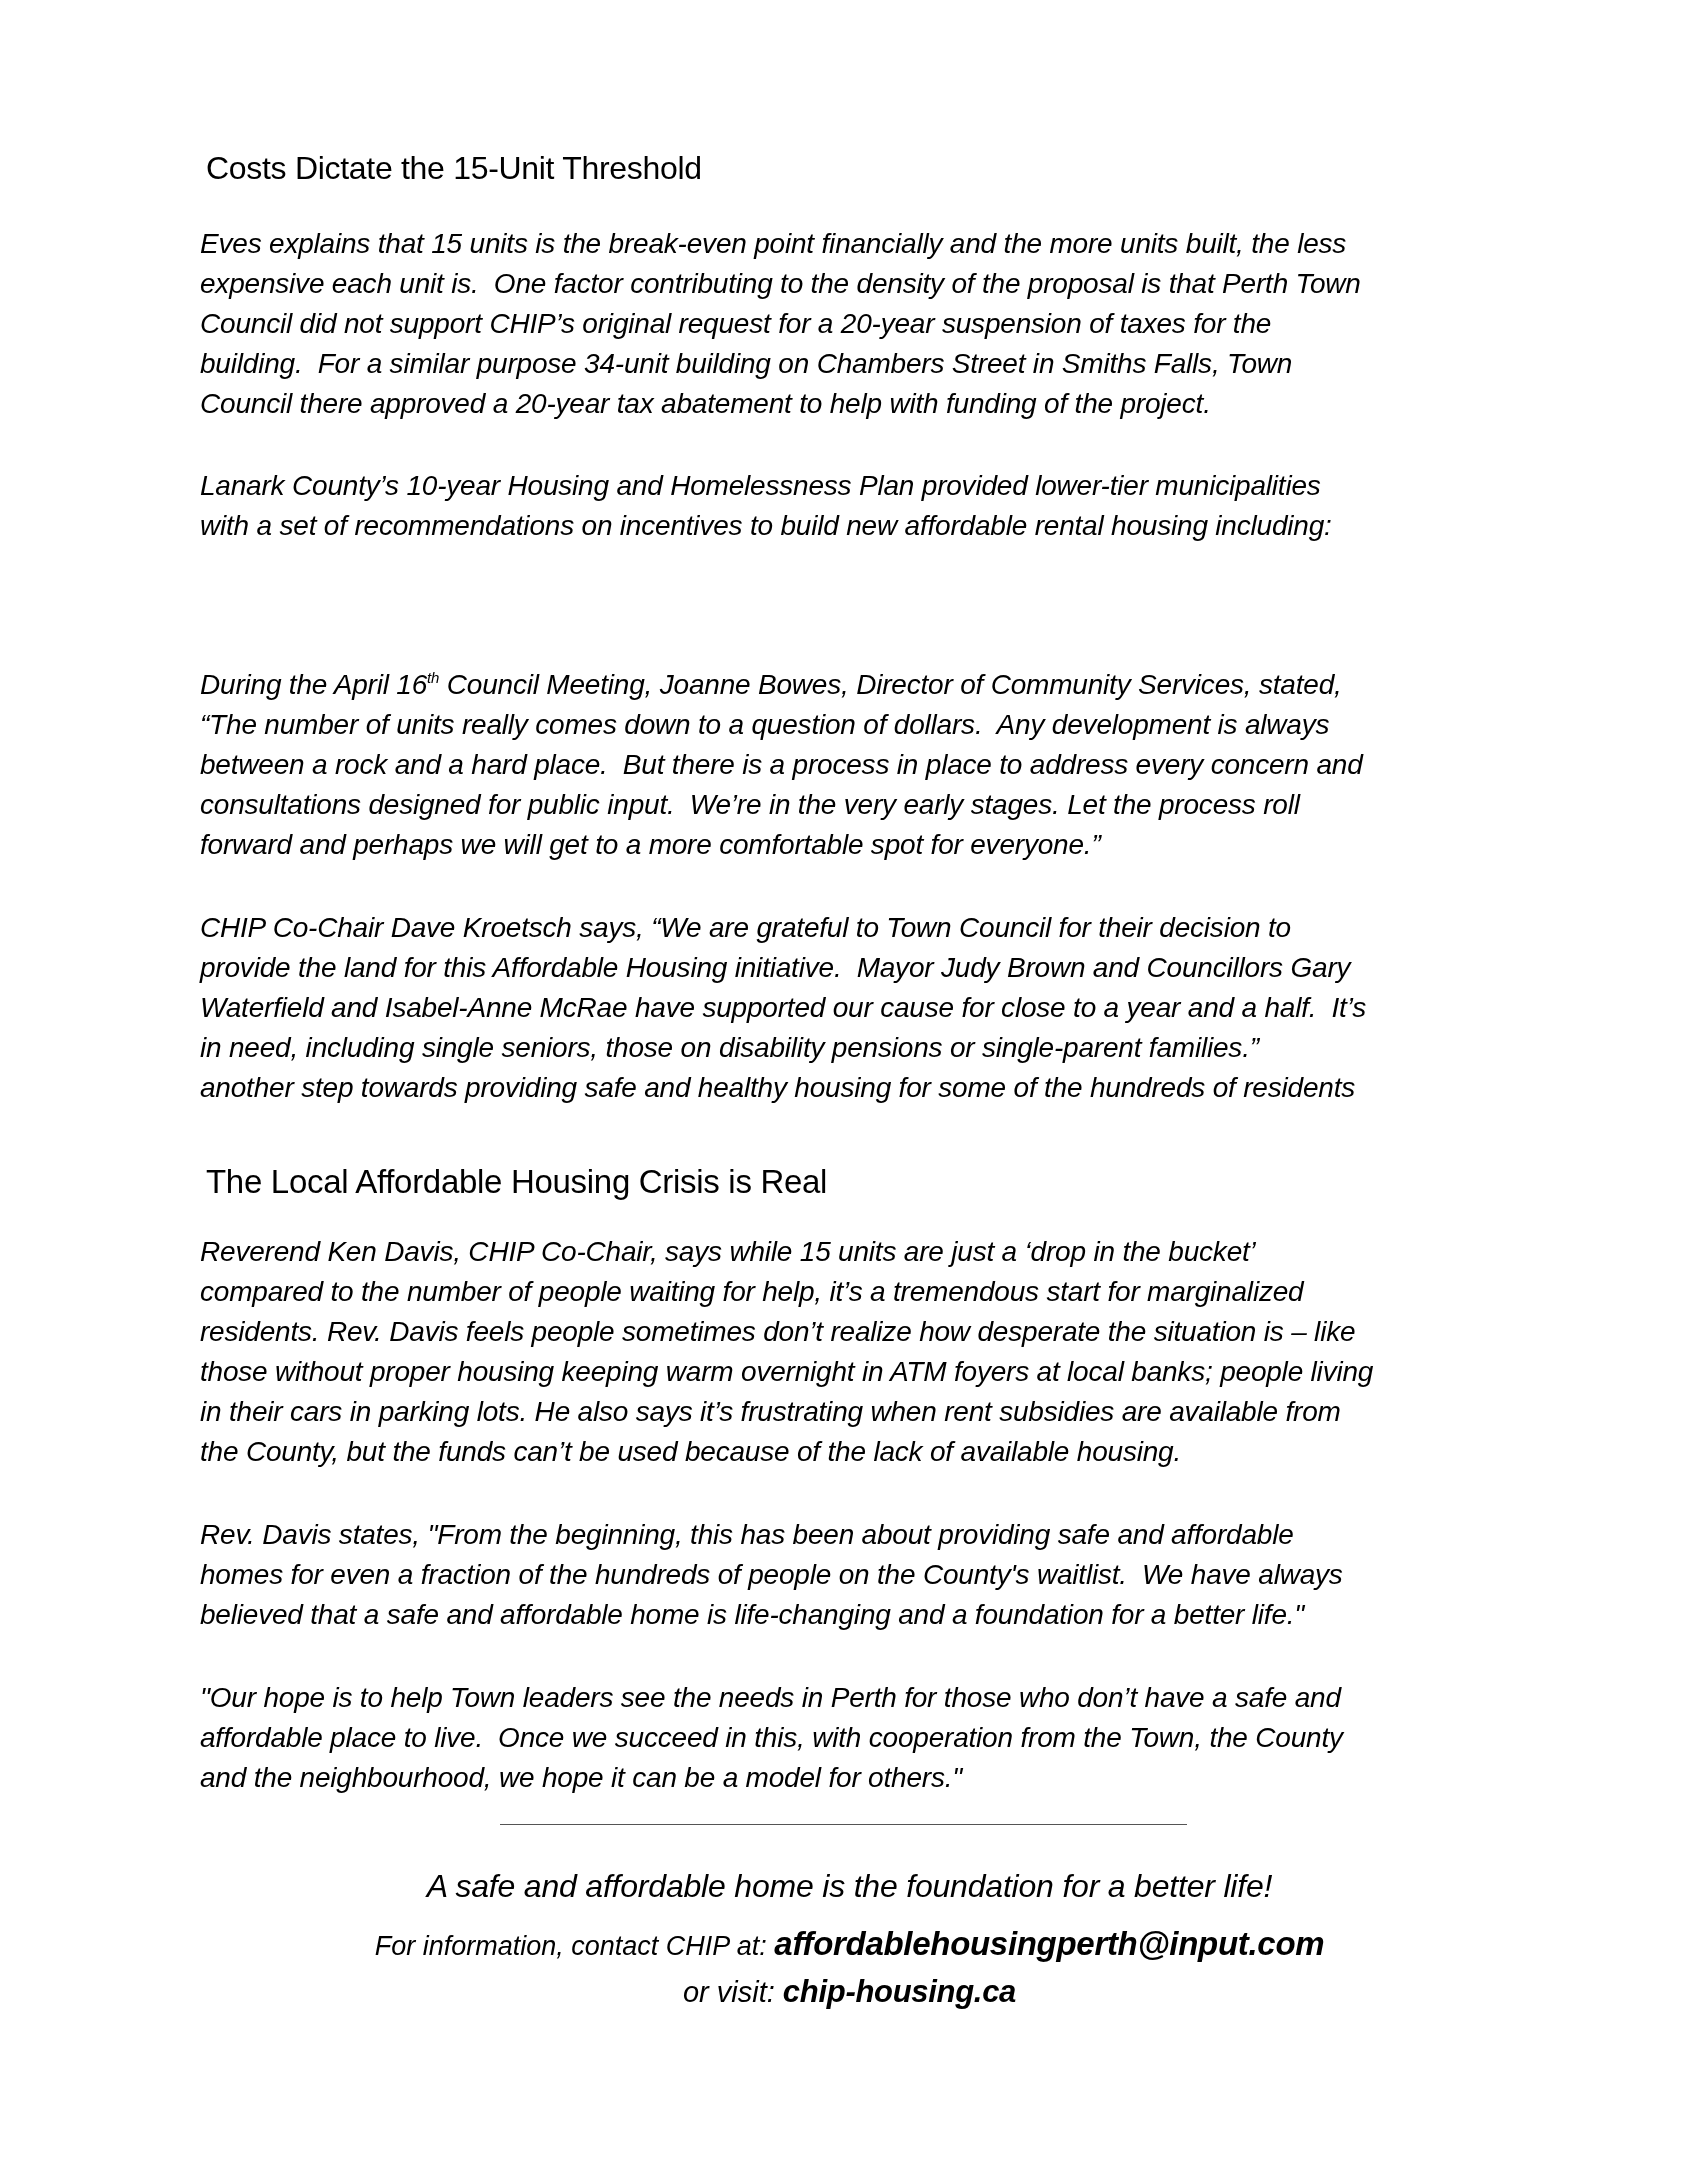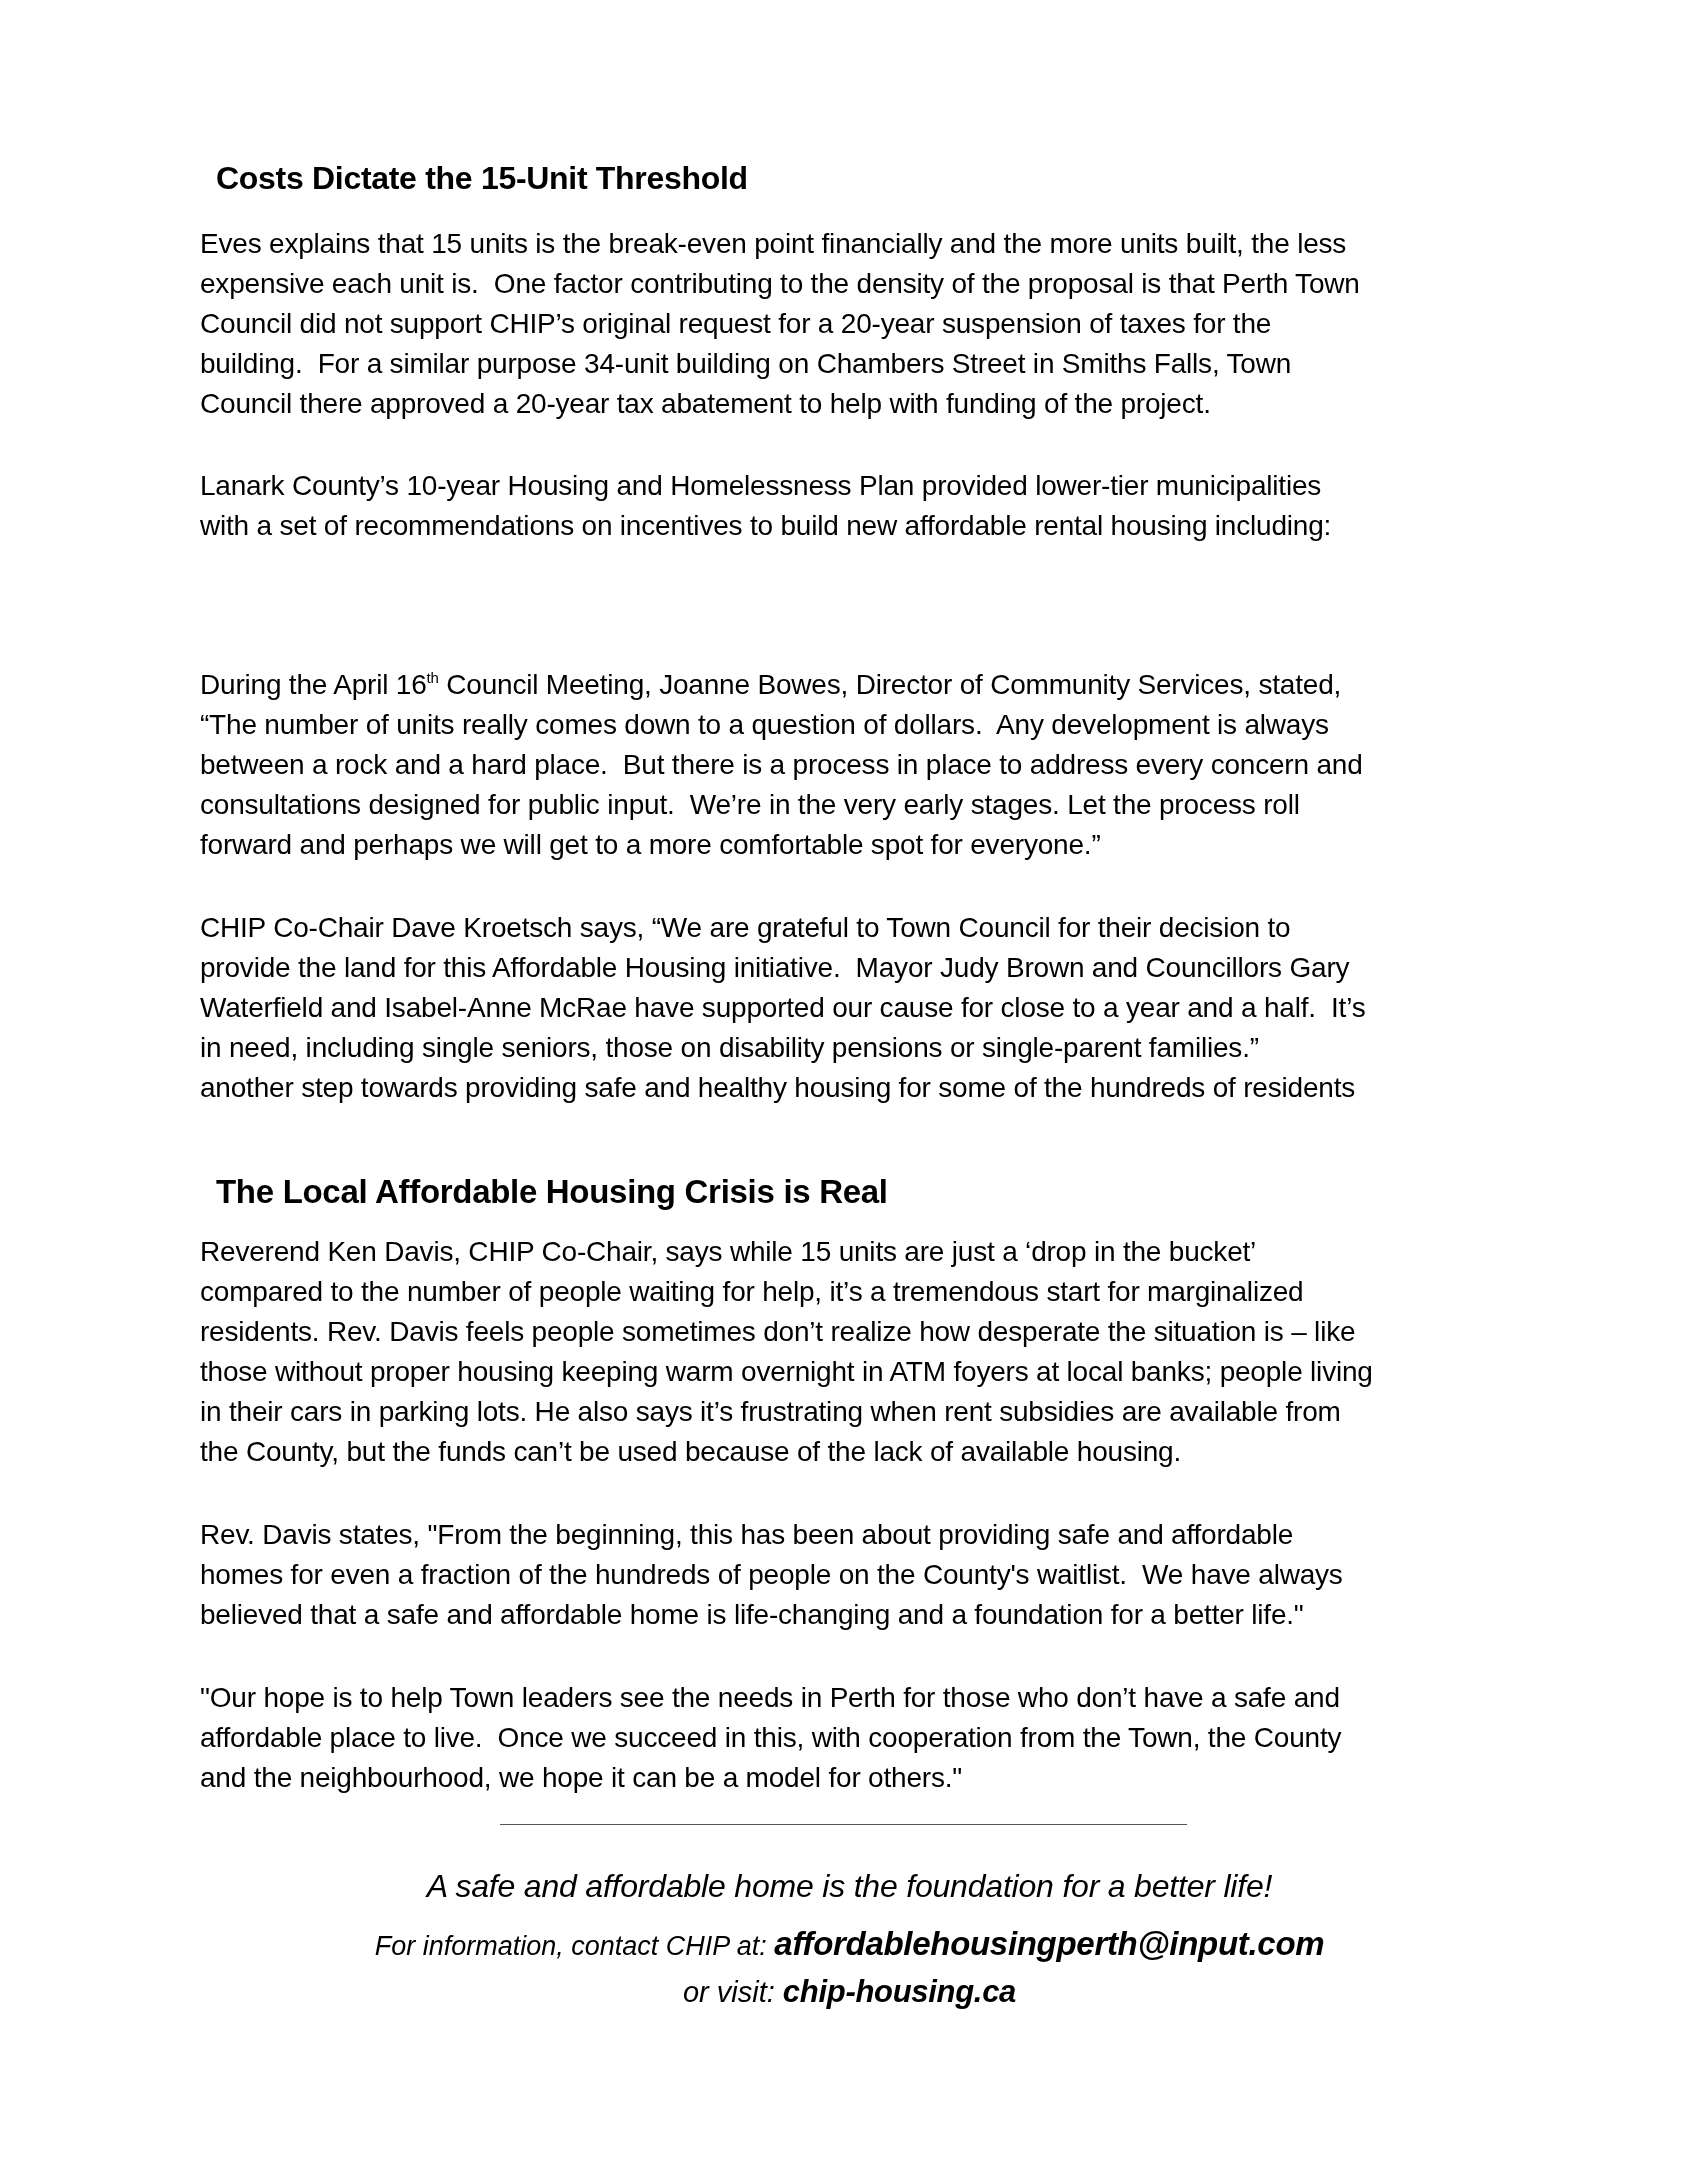--- a/index.html
+++ b/index.html
@@ -1,22 +1,22 @@
 <!DOCTYPE html>
 <html><head>
 <meta charset="utf-8">
 <style>
   html, body { margin: 0; padding: 0; background: #ffffff; }
   body { width: 1683px; height: 2178px; position: relative; overflow: hidden;
          font-family: "Liberation Sans", sans-serif; color: #000000; }
   .page { position: absolute; left: 0; top: 0; width: 1683px; height: 2178px; background: #ffffff; }
   .block { position: absolute; left: 200px; }
-  .heading { font-weight: bold; font-size: 32px; line-height: 40px; letter-spacing: -0.3px; white-space: nowrap; margin: 16px; text-align: right; }
+  .heading { font-weight: normal; font-size: 32px; line-height: 40px; letter-spacing: -0.3px; white-space: nowrap; margin: 6px; text-align: right; }
   .para { font-size: 28px; line-height: 40px; letter-spacing: -0.2px; margin: 0; }
-  .line { display: block; white-space: pre; }
+  .line { display: block; white-space: pre; font-style: italic; }
   sup.ord { font-size: 15px; vertical-align: 0; position: relative; top: -11px; line-height: 0; }
   .rule { position: absolute; left: 500px; top: 1824px; width: 687px; height: 0; border-top: 1.5px solid #555555; }
   .footer { position: absolute; left: 8px; width: 1683px; text-align: center; white-space: nowrap; }
   .tagline { top: 1866px; font-style: italic; font-size: 32px; line-height: 40px; letter-spacing: -0.2px; }
   .contact { top: 1924px; font-style: italic; font-size: 27px; line-height: 40px; }
   .visit { top: 1972px; font-style: italic; font-size: 29px; line-height: 40px; text-align: center; }
   .strong-link { font-weight: bold; font-style: italic; color: #000000; text-decoration: none; font-size: 33px; letter-spacing: -0.3px; }
   .visit .strong-link { font-size: 31px; }
 </style>
 </head>

